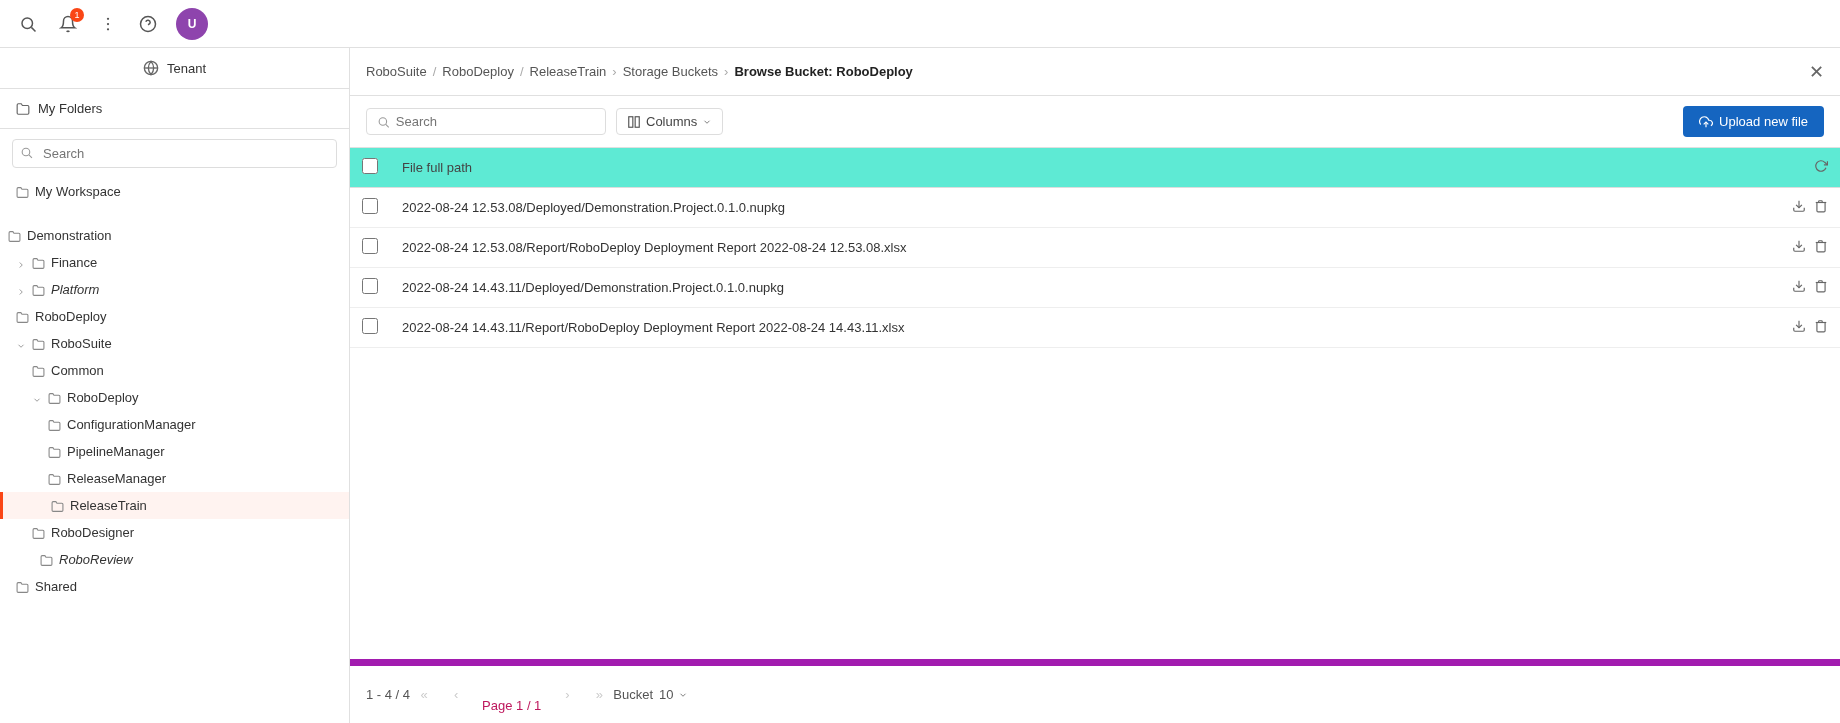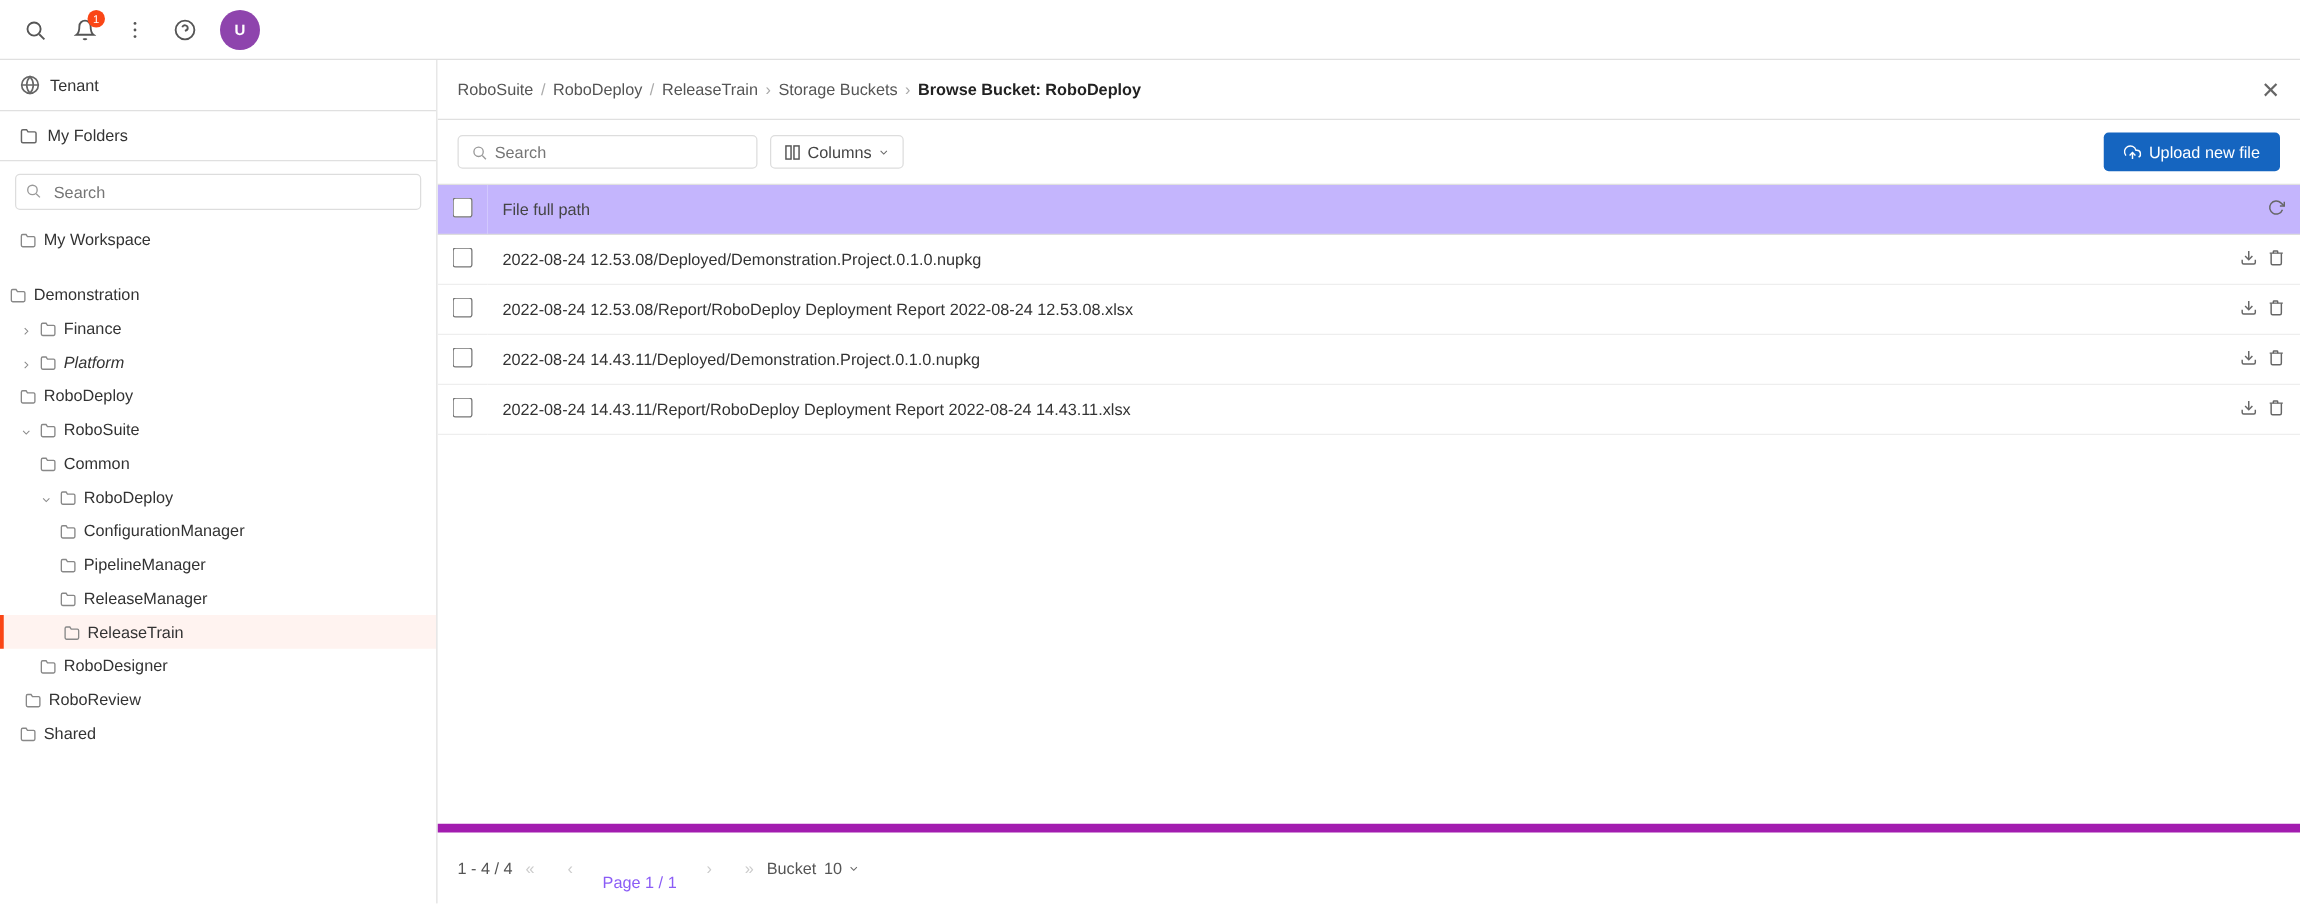--- a/index.html
+++ b/index.html
@@ -22,21 +22,21 @@
     .avatar { width: 32px; height: 32px; border-radius: 50%; background: #8e44ad; display: flex; align-items: center; justify-content: center; color: #fff; font-size: 12px; font-weight: 600; cursor: pointer; }
 
     
     .main-layout { display: flex; flex: 1; overflow: hidden; }
 
     
     .sidebar {
       width: 350px; min-width: 350px; border-right: 1px solid #e0e0e0;
       overflow-y: auto; background: #fff; display: flex; flex-direction: column;
     }
-    .sidebar-tenant { display: flex; align-items: center; gap: 8px; padding: 12px 16px; border-bottom: 1px solid #e0e0e0; }
+    .sidebar-tenant { display: flex; align-items: center; gap: 8px; padding: 12px 16px; border-bottom: 1px solid #e0e0e0; justify-content: center; }
     .sidebar-myfolders { display: flex; align-items: center; gap: 8px; padding: 12px 16px; border-bottom: 1px solid #e0e0e0; }
     .sidebar-search { padding: 10px 12px; }
     .sidebar-search input { width: 100%; padding: 6px 10px 6px 30px; border: 1px solid #ddd; border-radius: 4px; font-size: 13px; color: #555; background: #fff; outline: none; }
     .sidebar-search-wrap { position: relative; }
     .sidebar-search-icon { position: absolute; left: 8px; top: 50%; transform: translateY(-50%); color: #999; font-size: 14px; }
     .sidebar-tree { flex: 1; overflow-y: auto; }
     .tree-item { display: flex; align-items: flex-end; gap: 6px; padding: 6px 16px; cursor: pointer; color: #333; font-size: 13px; }
     .tree-item.active { background: #fff3f0; border-left: 3px solid #fa4616; }
 
     
@@ -55,38 +55,38 @@
     .toolbar { display: flex; align-items: center; justify-content: space-between; padding: 10px 16px; border-bottom: 1px solid #e0e0e0; flex-shrink: 0; }
     .toolbar-left { display: flex; align-items: center; gap: 10px; }
     .search-box { display: flex; align-items: center; border: 1px solid #ddd; border-radius: 4px; padding: 5px 10px; gap: 6px; width: 240px; }
     .search-box input { border: none; outline: none; font-size: 13px; color: #555; width: 100%; }
     .columns-btn { display: flex; align-items: center; gap: 5px; padding: 5px 10px; border: 1px solid #ddd; border-radius: 4px; cursor: pointer; font-size: 13px; color: #444; background: #fff; }
     .upload-btn { display: flex; align-items: center; gap: 6px; background: #1565c0; color: #fff; border: none; padding: 8px 16px; border-radius: 4px; cursor: pointer; font-size: 13px; font-weight: 500; }
 
     
     .table-container { flex: 1; overflow-y: auto; }
     table { width: 100%; border-collapse: collapse; }
-    thead tr { background: #c4b5fd; }
+    thead tr { background: #5eead4; }
     thead th { padding: 10px 12px; text-align: left; font-size: 13px; font-weight: 500; color: #444; border-bottom: 1px solid #ddd; }
     tbody tr { border-bottom: 1px solid #eee; }
     td { padding: 10px 12px; font-size: 13px; color: #333; }
     .check-cell { width: 40px; }
     .path-cell { }
     .action-cell { width: 80px; text-align: right; }
     .checkbox { width: 16px; height: 16px; cursor: pointer; }
     .action-icons { display: flex; align-items: center; gap: 8px; justify-content: flex-end; }
     .action-icon { cursor: pointer; color: #666; font-size: 14px; }
 
     
     .pagination { display: flex; align-items: center; justify-content: flex-start; padding: 10px 16px; border-top: 7px solid #a21caf; flex-shrink: 0; }
     .pagination-info { font-size: 13px; color: #555; }
     .pagination-controls { display: flex; align-items: center; gap: 4px; }
     .page-btn { width: 28px; height: 28px; display: flex; align-items: center; justify-content: center; border: none; background: none; cursor: pointer; color: #555; font-size: 13px; border-radius: 3px; }
     .page-btn.disabled { color: #ccc; cursor: default; }
-    .page-info { font-size: 13px; color: #8b5cf6; padding: 0 8px; margin-top: 22px; }
+    .page-info { font-size: 13px; color: #be185d; padding: 0 8px; margin-top: 22px; }
     .items-per-page { display: flex; align-items: center; gap: 6px; font-size: 13px; color: #555; }
     .items-select { display: flex; align-items: center; gap: 4px; cursor: pointer; }
   </style>
 </head>
 <body>
 
 <div class="topnav">
   <div class="topnav-right">
     <div class="topnav-icon">
       <svg width="18" height="18" viewBox="0 0 24 24" fill="none" stroke="#555" stroke-width="2">
@@ -246,21 +246,21 @@
         <span>ReleaseTrain</span>
       </div>
 
       <div class="tree-item" style="padding-left:32px;">
         <svg width="13" height="13" viewBox="0 0 24 24" fill="none" stroke="#888" stroke-width="2">
             <path d="M22 19a2 2 0 0 1-2 2H4a2 2 0 0 1-2-2V5a2 2 0 0 1 2-2h5l2 3h9a2 2 0 0 1 2 2z"></path>
           </svg>
         <span>RoboDesigner</span>
       </div>
 
-      <div class="tree-item" style="padding-left:20px;">
+      <div class="tree-item" style="padding-left:40px;font-style:italic;">
         <svg width="13" height="13" viewBox="0 0 24 24" fill="none" stroke="#888" stroke-width="2">
             <path d="M22 19a2 2 0 0 1-2 2H4a2 2 0 0 1-2-2V5a2 2 0 0 1 2-2h5l2 3h9a2 2 0 0 1 2 2z"></path>
           </svg>
         <span>RoboReview</span>
       </div>
 
       <div class="tree-item" style="padding-left:16px;">
         <svg width="13" height="13" viewBox="0 0 24 24" fill="none" stroke="#888" stroke-width="2">
             <path d="M22 19a2 2 0 0 1-2 2H4a2 2 0 0 1-2-2V5a2 2 0 0 1 2-2h5l2 3h9a2 2 0 0 1 2 2z"></path>
           </svg>

